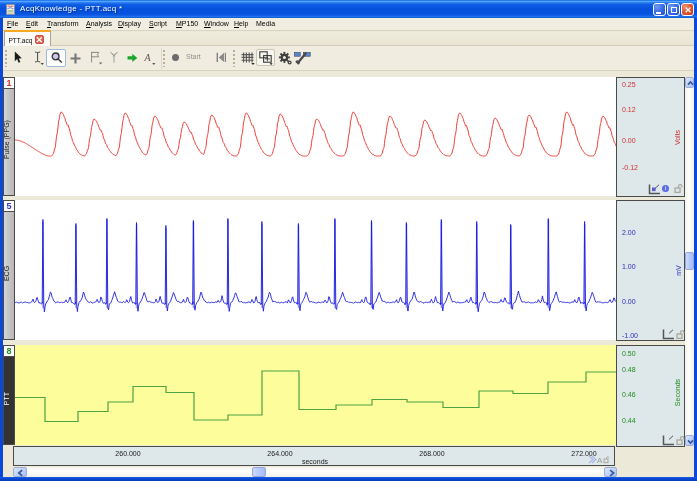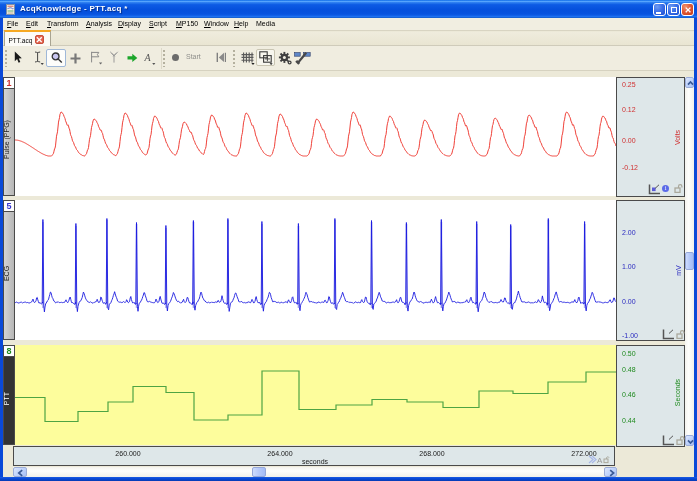--- a/index.html
+++ b/index.html
@@ -10,21 +10,21 @@
 
 .b-left { left:0; top:18px; width:3px; bottom:0; background:#0A49D8; }
 .b-right { right:0; top:18px; width:3px; bottom:0; background:#0A49D8; }
 .b-bottom { left:0; right:0; bottom:0; height:4px; background:linear-gradient(180deg,#1C5CE0,#0A49D8 40%,#063BB4); }
 
 
 .title {
   left:0; top:0; width:697px; height:18px;
   background:linear-gradient(180deg,#0A59E0 0%,#2F8CF5 4%,#58A6FE 8%,#2E7FF0 14%,#0D5BE4 26%,#0550DC 55%,#0753DF 78%,#1666EC 90%,#2E85F8 95%,#0E55C8 98%,#0340A8 100%);
 }
-.title-txt { left:20px; top:4px; color:#fff; font-size:8px; font-weight:bold; letter-spacing:0.3px; text-shadow:1px 1px 1px rgba(0,20,80,0.6); }
+.title-txt { left:20px; top:4px; color:#fff; font-size:8px; font-weight:normal; letter-spacing:0.3px; text-shadow:1px 1px 1px rgba(0,20,80,0.6); }
 .tbtn { top:3px; width:13px; height:13px; border-radius:3px; border:1px solid #fff; }
 .tbtn.min,.tbtn.max { background:radial-gradient(circle at 30% 25%,#6E9BF2 0%,#3B6FE8 45%,#1E4FD0 100%); }
 .tbtn.close { background:radial-gradient(circle at 30% 25%,#F0926E 0%,#E25A37 45%,#C03A18 100%); }
 .tbtn span { position:absolute; color:#fff; }
 
 
 .menubar { left:3px; top:18px; width:691px; height:13px; background:#F1EEE1; border-bottom:1px solid #D8D4C2; }
 .menubar span { position:absolute; top:2px; font-size:7px; color:#000; white-space:pre; }
 .menubar u { text-decoration:underline; }
 

